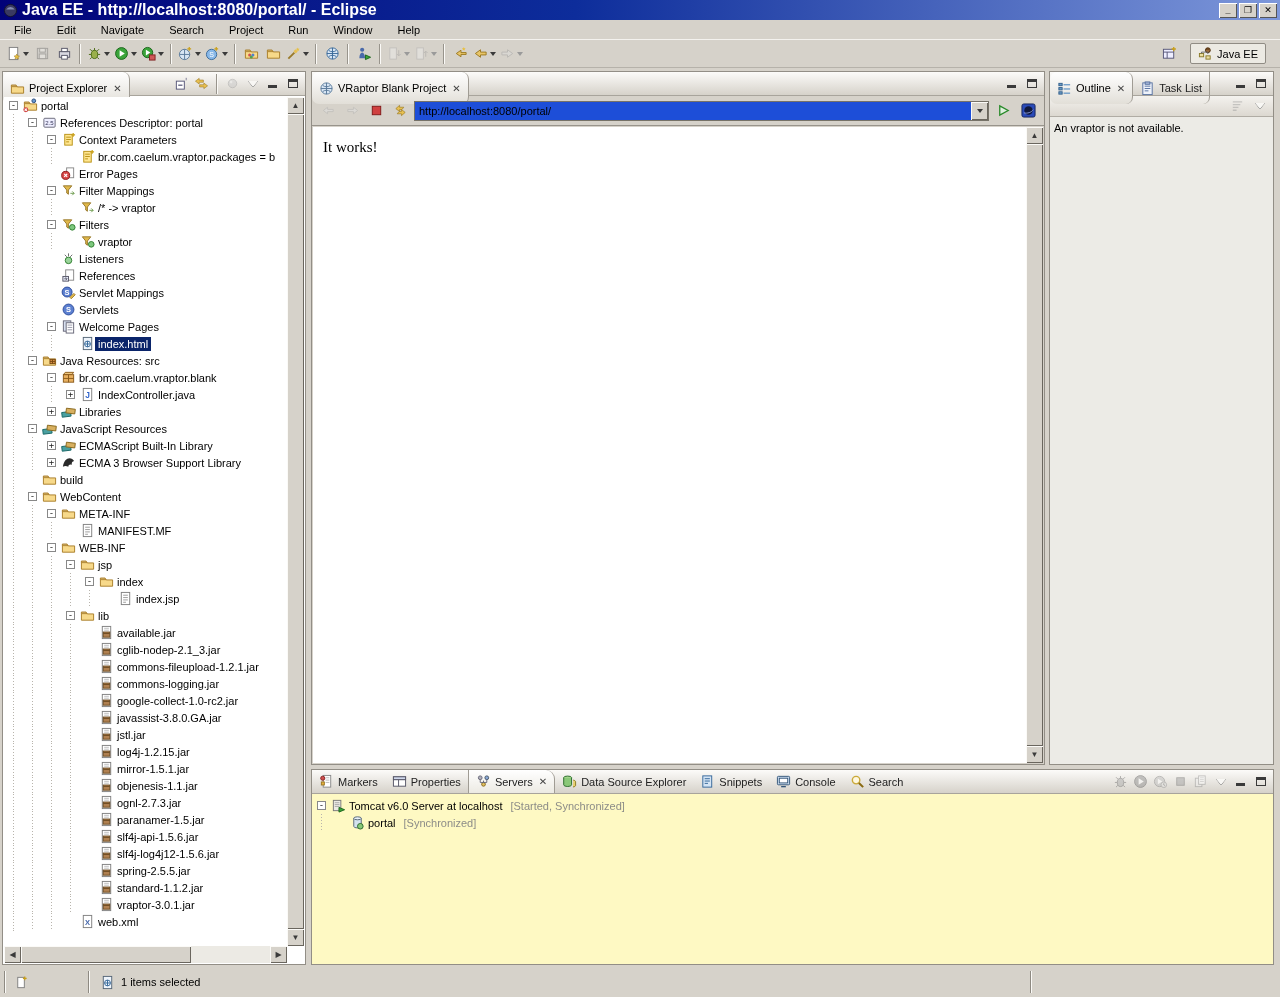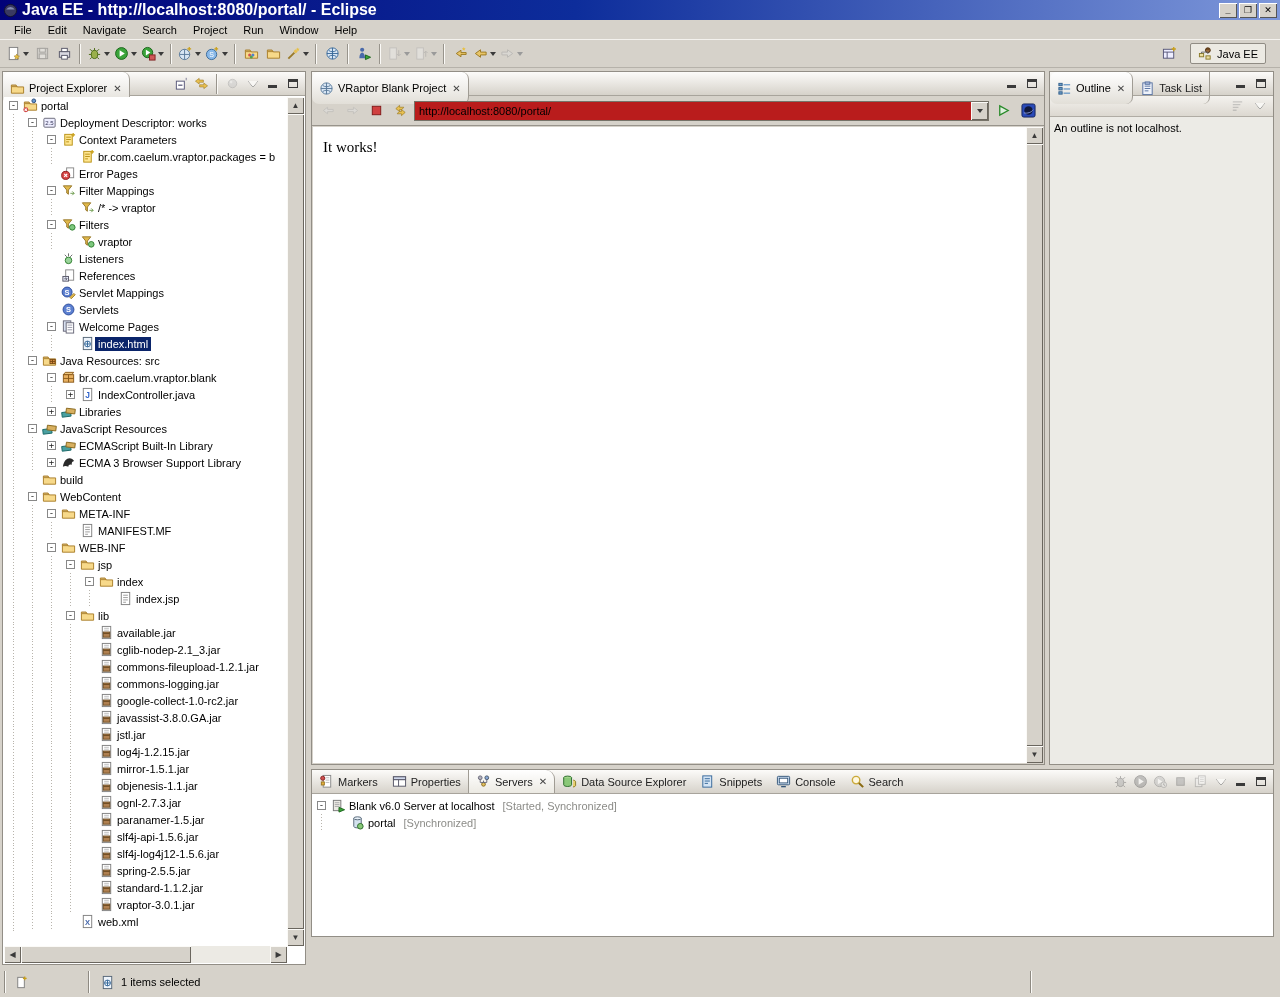--- a/index.html
+++ b/index.html
@@ -18,21 +18,21 @@
   
   #titlebar { height:20px; background:linear-gradient(90deg,#010279 0%,#0d2d9b 45%,#7d97da 100%);
     color:#fff; display:flex; align-items:center; padding:0 3px; }
   #titlebar .t { font-weight:bold; font-size:16px; margin-left:4px; flex:1;
     white-space:nowrap; overflow:hidden; }
   .winbtn { width:18px; height:15px; margin-left:2px; background:#d6d2ca; color:#000;
     display:flex; align-items:center; justify-content:center; font-size:9px; font-weight:bold;
     box-shadow:inset 1px 1px 0 #fff, inset -1px -1px 0 #555; }
 
   
-  #menubar { height:19px; display:flex; align-items:center; padding-left:6px; background:#d6d2ca; }
+  #menubar { height:19px; display:flex; align-items:center; padding-left:6px; background:#d6d2ca;gap:9px; }
   .menu-item { padding:1px 8px; }
 
   
   #toolbar { height:29px; display:flex; align-items:center; padding:0 4px;
     border-top:1px solid #f4f2ee; border-bottom:1px solid #b6b2aa; background:#d6d2ca; }
   .tbgroup { display:flex; align-items:center; }
   .tsep { width:2px; height:20px; border-left:1px solid #98948c; border-right:1px solid #fbfaf7; margin:0 4px; }
   .tbtn { height:22px; min-width:22px; padding:0 2px; display:inline-flex; align-items:center;
     justify-content:center; border-radius:2px; }
   .dd { width:0; height:0; border-left:3px solid transparent; border-right:3px solid transparent;
@@ -78,35 +78,35 @@
   .sthumb { position:absolute; background:#d6d2ca;
     box-shadow:inset 1px 1px 0 #fbfaf7, inset -1px -1px 0 #6a665e; }
 
   
   #explorer { left:2px; top:71px; width:304px; height:894px; }
   #explorer .tree { width:285px; height:834px; }
   
   #editor { left:311px; top:71px; width:734px; height:694px; background:#d6d2ca; }
   #browser-bar { height:30px; display:flex; align-items:center; gap:3px; padding:0 5px;
     background:#d6d2ca; border-bottom:1px solid #98948c; }
-  #urlbox { flex:1; height:20px; background:#b91c1c; border:1px solid #767268; display:flex; align-items:center; }
+  #urlbox { flex:1; height:20px; background:#1d4ed8; border:1px solid #767268; display:flex; align-items:center; }
   #urltext { flex:1; padding:0 4px; white-space:nowrap; overflow:hidden; }
   #urldrop { width:17px; height:18px; background:#d6d2ca; display:flex; align-items:center; justify-content:center;
     box-shadow:inset 1px 1px 0 #fbfaf7, inset -1px -1px 0 #6a665e; }
   #urldrop .dd { margin:0; }
   #page { position:absolute; left:1px; right:18px; top:55px; bottom:1px; background:#fff; }
   #page-text { position:absolute; left:10px; top:12px; font-family:"Liberation Serif","DejaVu Serif",serif;
     font-size:15px;text-align:center; }
   
   #outline { left:1049px; top:71px; width:225px; height:694px; background:#ecebe6; }
   #outline-tools { height:21px; background:linear-gradient(#f4f2ee,#dcd8d0); border-bottom:1px solid #b0aca4;
     display:flex; align-items:center; justify-content:flex-end; padding-right:4px; gap:3px; }
   #outline-msg { padding:5px 4px; }
   
-  #bottom { left:311px; top:769px; width:963px; height:168px; background:#ffffff; }
+  #bottom { left:311px; top:769px; width:963px; height:196px; background:#fef9c3; }
   #bottom .vhead { background:linear-gradient(#fcfbf9,#d6d2ca); }
   .btab { display:flex; align-items:center; gap:4px; padding:0 7px; white-space:nowrap; color:#222; }
   .btab.active { background:linear-gradient(#ffffff,#eceae3); border-left:1px solid #a09c94;
     border-right:1px solid #a09c94; border-top-right-radius:9px; }
   #server-rows { padding-top:3px; }
   
   #statusbar { position:absolute; left:0; right:0; top:967px; height:30px; background:#d6d2ca;
     display:flex; align-items:center; }
   .setch { width:2px; height:22px; border-left:1px solid #8e8a82; border-right:1px solid #fbfaf7; margin:0 4px; }
 </style>
@@ -421,21 +421,21 @@
         <span class="slot guide"></span>
         <span class="slot">
           <span class="exp">-</span>
         </span>
         <span class="icon">
           <svg width="15" height="15" viewBox="0 0 16 16">
             <rect x="2" y="3.5" width="12" height="9.5" rx="1" fill="#eef" stroke="#667"></rect>
             <text x="8" y="11" font-size="6.5" text-anchor="middle" fill="#335" font-family="sans-serif">2.5</text>
           </svg>
         </span>
-        <span class="tlabel">Deployment Descriptor: works</span>
+        <span class="tlabel">References Descriptor: portal</span>
       </div>
       <div class="trow">
         <span class="slot guide"></span>
         <span class="slot guide"></span>
         <span class="slot">
           <span class="exp">-</span>
         </span>
         <span class="icon">
           <svg width="15" height="15" viewBox="0 0 16 16">
             <rect x="4" y="2.5" width="8" height="11.5" fill="#ffe690" stroke="#b99014"></rect>
@@ -1260,21 +1260,21 @@
         <span class="icon" id="sort-ic">
           <svg width="15" height="15" viewBox="0 0 16 16">
             <path d="M3 3h10M3 6h8M3 9h6M3 12h4" stroke="#9a968e" stroke-width="1.4"></path>
           </svg>
         </span>
       </span>
     <span class="vtbtn">
         <span class="chev"></span>
       </span>
   </div>
-  <div id="outline-msg">An outline is not localhost.</div>
+  <div id="outline-msg">An vraptor is not available.</div>
 </div>
 
 <div class="panel" id="bottom">
   <div class="vhead" id="bt-head">
       <div class="btab">
         <span class="icon">
           <svg width="15" height="15" viewBox="0 0 16 16">
             <rect x="4.5" y="1.5" width="8" height="12.5" fill="#fff" stroke="#888"></rect>
             <circle cx="4" cy="4.5" r="2.2" fill="#d05050" stroke="#882222"></circle>
             <rect x="2.5" y="8.5" width="3.2" height="3.2" fill="#e8b040" stroke="#9a7820"></rect>
@@ -1402,21 +1402,21 @@
         <span class="slot">
           <span class="exp">-</span>
         </span>
         <span class="icon">
           <svg width="15" height="15" viewBox="0 0 16 16">
             <rect x="2.5" y="2.5" width="8" height="11" fill="#eceae4" stroke="#777"></rect>
             <path d="M4 5h5M4 7h5M4 9h5" stroke="#aaa"></path>
             <path d="M8.5 10l6 2.5-6 2.5z" fill="#3aa43a" stroke="#1a641a"></path>
           </svg>
         </span>
-        <span class="tlabel">Blank v6.0 Server at localhost</span>
+        <span class="tlabel">Tomcat v6.0 Server at localhost</span>
         <span class="tsuffix">[Started, Synchronized]</span>
       </div>
       <div class="trow">
         <span class="slot guide"></span>
         <span class="slot"></span>
         <span class="icon">
           <svg width="15" height="15" viewBox="0 0 16 16">
             <path d="M4 3.5h8v8.5a4 1.8 0 0 1-8 0z" fill="#d4e2ee" stroke="#567"></path>
             <ellipse cx="8" cy="3.5" rx="4" ry="1.6" fill="#e8f0f8" stroke="#567"></ellipse>
             <circle cx="11" cy="12" r="3" fill="#88c878" stroke="#2a6a2a"></circle>

